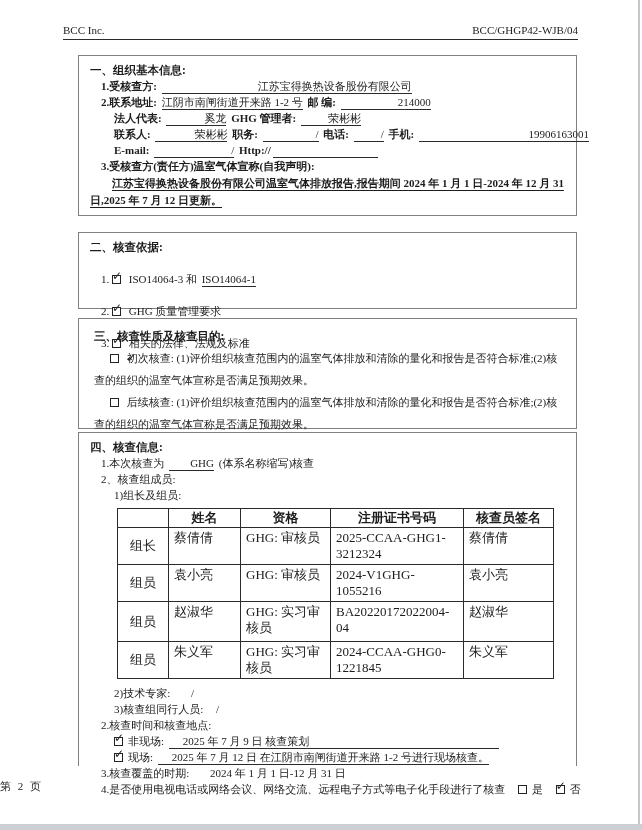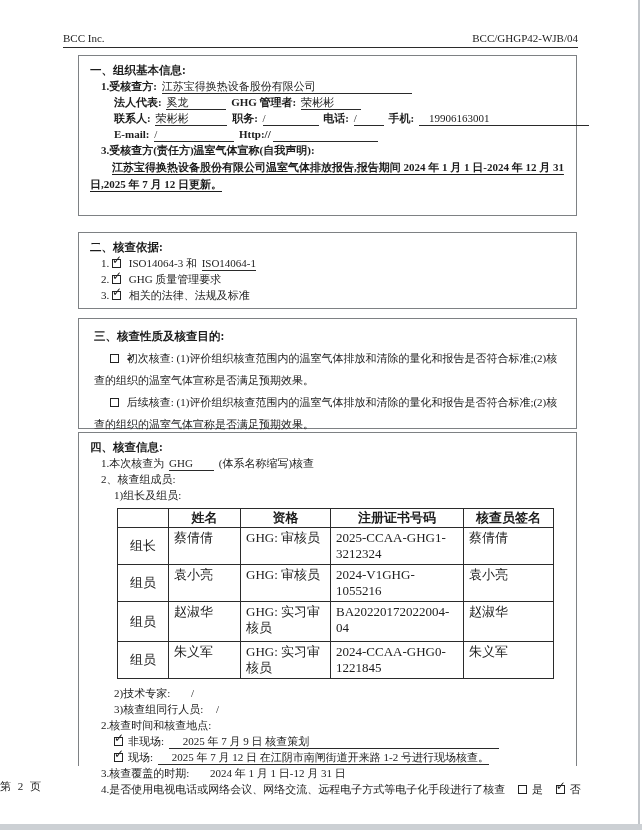--- a/index.html
+++ b/index.html
@@ -10,21 +10,21 @@
     font-family: "Liberation Serif", "DejaVu Serif", serif;
     color: #1c1c1c;
     position: relative;
     overflow: hidden;
     font-size: 11px;
   }
   .edge-right { position: absolute; top: 0; right: 2px; width: 2px; height: 100%; background: #c3c7cb; }
   .edge-bottom { position: absolute; left: 0; bottom: 0; width: 100%; height: 6px; background: #ccd0d4; }
 
   .hdr {
-    position: absolute; top: 32px; left: 63px; width: 515px;
+    position: absolute; top: 24px; left: 63px; width: 515px;
     display: flex; justify-content: space-between; align-items: flex-end;
     border-bottom: 1.5px solid #2b2b2b; padding-bottom: 3px;
     font-size: 11px;
   }
 
   .sec {
     position: absolute; left: 78px; width: 499px;
     border: 1.5px solid #7e8184;
     padding: 6px 11px;
     font-size: 11px; line-height: 16px;
@@ -36,27 +36,27 @@
 
   .sec-title { font-weight: bold; font-size: 11.5px; }
   .row { white-space: nowrap; }
   .ind1 { padding-left: 11px; }
   .ind2 { padding-left: 24px; }
   b.lbl { font-weight: bold; }
 
   .u {
     display: inline-block;
     border-bottom: 1px solid #2a2a2a;
-    text-align: left;
+    text-align: right;
     line-height: 14px;
     vertical-align: bottom;
     margin: 0 2px;
   }
   .w250 { min-width: 250px; }
-  .w170 { min-width: 170px; text-align: left; padding-left: 10px; }
+  .w170 { min-width: 170px; text-align: right; padding-left: 10px; }
   .w105 { min-width: 105px; }
   .w90 { min-width: 90px; }
   .w80 { min-width: 80px; }
   .w72 { min-width: 72px; }
   .w60 { min-width: 60px; }
   .w56 { min-width: 56px; }
   .w45 { min-width: 45px; }
   .w30 { min-width: 30px; }
   .wide { min-width: 330px; text-align: left; padding-left: 14px; }
   .wide2 { min-width: 310px; text-align: right; padding-left: 14px; }
@@ -69,21 +69,21 @@
     border: 1.2px solid #222; position: relative;
     margin-right: 5px; vertical-align: -1px; background: #fff;
   }
   .cb.checked::after {
     content: "✓";
     position: absolute; left: -1px; top: -8px;
     font-size: 12px; font-weight: bold; color: #222;
     font-family: "DejaVu Sans", sans-serif;
   }
 
-  .chk-row { padding-left: 11px; margin-top: 0; }
+  .chk-row { padding-left: 11px; margin-top: 16px; }
   .s3p { text-indent: 16px; margin: 0; }
 
   table.team {
     border-collapse: collapse;
     margin: 5px 0 6px 27px;
     font-size: 13px;
     table-layout: fixed;
     width: 436px;
   }
   table.team th, table.team td {
@@ -110,20 +110,26 @@
 <div class="hdr">
   <span>BCC Inc.</span>
   <span>BCC/GHGP42-WJB/04</span>
 </div>
 
 <div class="sec" id="sec1">
   <div class="sec-title">一、组织基本信息:</div>
   <div class="row ind1">
     <b class="lbl">1.受核查方:</b>
     <span class="u w250">江苏宝得换热设备股份有限公司</span>
+  </div>
+  <div class="row ind1">
+    <b class="lbl">2.联系地址:</b>
+    <span class="u">江阴市南闸街道开来路 1-2 号</span>
+    <b class="lbl">邮  编:</b>
+    <span class="u w90">214000</span>
   </div>
   <div class="row ind2">
     <b class="lbl">法人代表:</b>
     <span class="u w60">奚龙</span>
     <b class="lbl">GHG 管理者:</b>
     <span class="u w60">荣彬彬</span>
   </div>
   <div class="row ind2">
     <b class="lbl">联系人:</b>
     <span class="u w72">荣彬彬</span>

